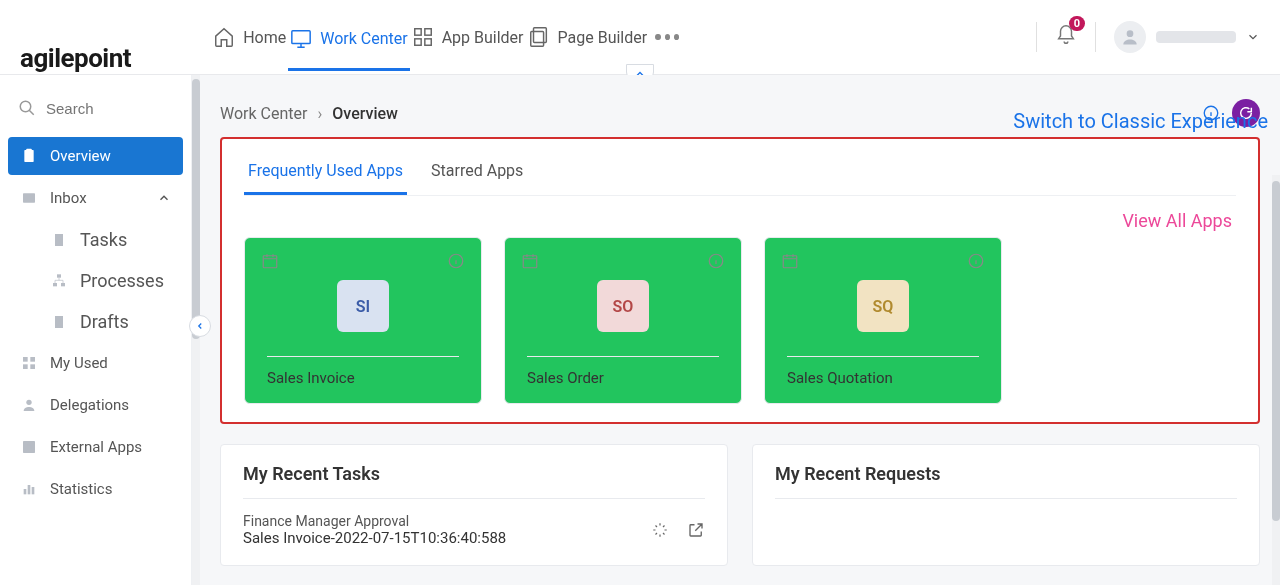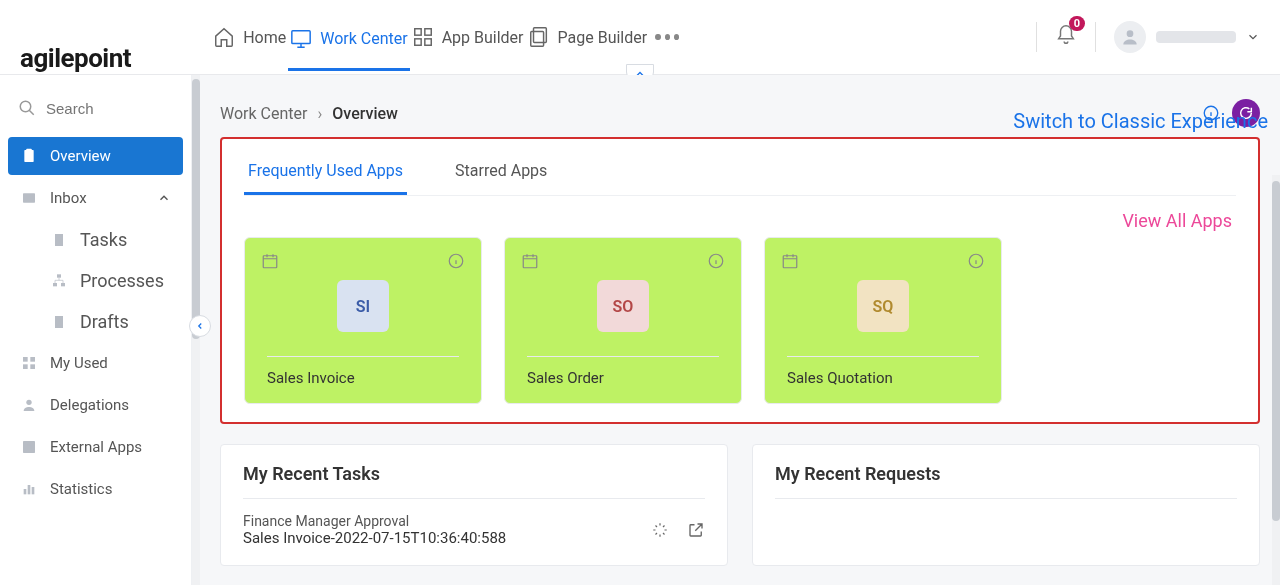--- a/index.html
+++ b/index.html
@@ -44,26 +44,26 @@
   .breadcrumb-row { display:flex; align-items:center; padding:24px 20px 10px 20px; gap:10px; }
   .breadcrumb-root { color:#666; font-size:16px; }
   .bc-sep { color:#888; }
   .breadcrumb-cur { color:#333; font-size:16px; font-weight:500; }
   .bc-right { margin-left:auto; display:flex; gap:12px; align-items:center; }
   .info-circle { width:18px; height:18px; cursor:pointer; }
   .refresh-btn { width:28px; height:28px; border-radius:50%; background:#7b1fa2; display:flex; align-items:center; justify-content:center; cursor:pointer; }
   .refresh-btn svg { width:16px; height:16px; stroke:#fff; fill:none; stroke-width:2.2;}
   .panel { margin:0 20px; background:#fff; border:1px solid #e8eaee; border-radius:4px; }
   .apps-panel { border:2px solid #d32f2f; padding:10px 22px 18px 22px; }
-  .tab-row { display:flex; gap:44px; border-bottom:1px solid #eef0f3; }
+  .tab-row { display:flex; gap:20px; border-bottom:1px solid #eef0f3; }
   .subtab { padding:12px 4px 12px 4px; font-size:16px; color:#555; cursor:pointer; border-bottom:3px solid transparent; }
   .subtab.active { color:#1a73e8; border-bottom-color:#1a73e8; }
   .view-all { text-align:right; padding:14px 4px 6px 0; color:#ec4899; font-size:18px; cursor:pointer; }
   .cards-row { display:flex; gap:22px; }
-  .app-card { width:238px; border:1px solid #e8eaee; border-radius:6px; padding:14px 16px 16px 16px; background:#bef264; }
+  .app-card { width:238px; border:1px solid #e8eaee; border-radius:6px; padding:14px 16px 16px 16px; background:#22c55e; }
   .card-top { display:flex; justify-content:space-between; align-items:center; color:#888;}
   .card-top svg { width:18px; height:18px; }
   .app-badge { width:52px; height:52px; border-radius:6px; display:flex; align-items:center; justify-content:center; margin:10px auto 0 auto; font-weight:600; font-size:16px; }
   .badge-si { background:#d9e2f1; color:#3b5ca8; }
   .badge-so { background:#f2d9d9; color:#b34747; }
   .badge-sq { background:#f2e3c2; color:#b08a2e; }
   .card-divider { height:1px; background:#e8eaee; margin:24px 6px 12px 6px; }
   .card-title { font-size:15px; color:#333; padding-left:6px;}
   .lower-row { display:flex; gap:24px; margin:20px 20px 0 20px; }
   .lower-card { flex:1; background:#fff; border:1px solid #e8eaee; border-radius:4px; padding:18px 22px; }

